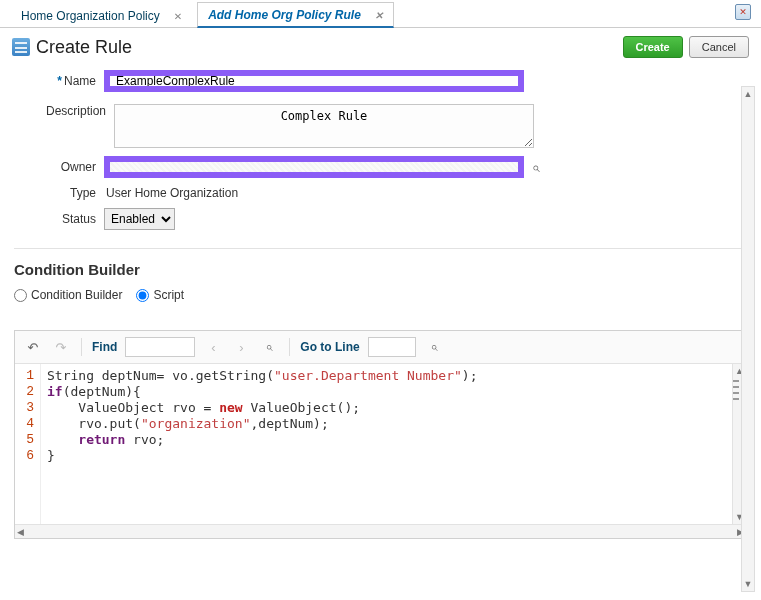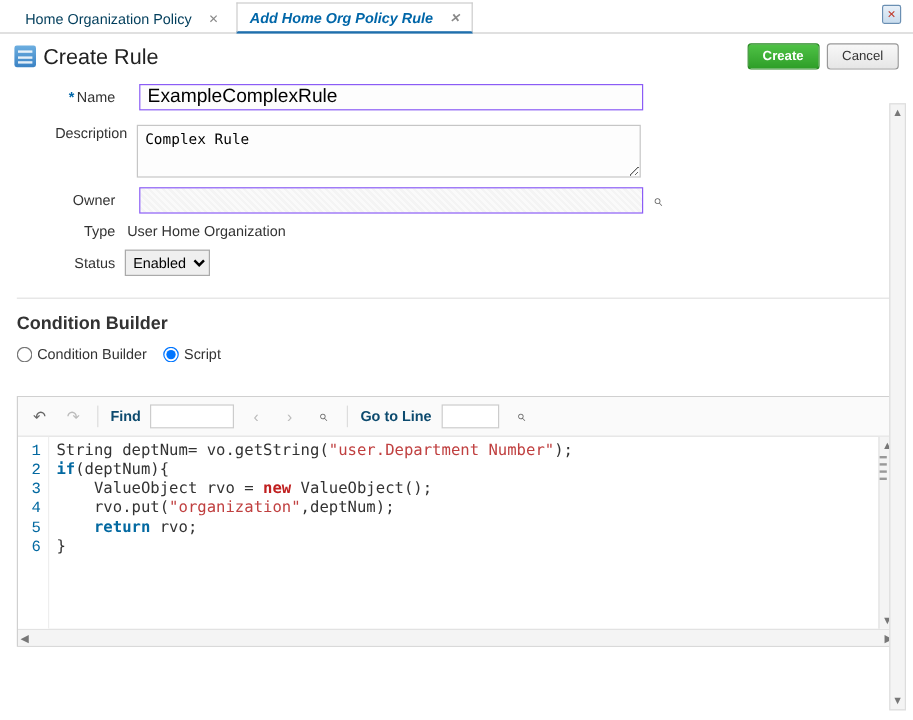--- a/index.html
+++ b/index.html
@@ -119,34 +119,34 @@
     width: 90px;
     text-align: right;
     color: #333;
     font-size: 12px;
     padding-right: 8px;
   }
   .req { color: #0066a8; font-weight: bold; margin-right: 2px; }
   .text-input {
     width: 420px;
     height: 22px;
-    border: 1px solid #8b5cf6;
+    border: 6px solid #8b5cf6;
     background: #fdfdfd;
     padding: 2px 6px;
-    font-size: 16px;
-    margin-left: 12px;
+    font-size: 12px;
   }
   .textarea {
     width: 420px;
     height: 44px;
     border: 1px solid #c6c6c6;
     background: #fdfdfd;
     padding: 4px 6px;
     font-size: 12px;
     resize: both;
+    text-align: center;
   }
   .owner-row .text-input {
     background: repeating-linear-gradient(45deg,#fafafa,#fafafa 2px,#f4f4f4 2px,#f4f4f4 4px);
   }
   .search-ico {
     font-size: 14px;
     color: #666;
     margin-left: 8px;
     cursor: pointer;
     transform: scaleX(-1);
@@ -212,33 +212,33 @@
     display: flex;
     height: 160px;
     font-family: "Courier New", monospace;
     font-size: 13px;
     line-height: 16px;
     overflow: auto;
   }
   .gutter {
     width: 26px;
     background: #fff;
-    color: #0369a1;
+    color: #c2410c;
     text-align: right;
     padding: 4px 6px 4px 2px;
     user-select: none;
     border-right: 1px solid #eee;
   }
   .code {
     flex: 1;
     padding: 4px 6px;
     white-space: pre;
     overflow: auto;
   }
-  .kw { color: #0369a1; font-weight: bold; }
+  .kw { color: #701a75; font-weight: bold; }
   .kw2 { color: #c02020; font-weight: bold; margin-top: 29px; }
   .str { color: #c04040; }
   .v-scroll-outer {
     position: absolute;
     top: 86px;
     bottom: 8px;
     right: 6px;
     width: 14px;
     background: #f4f4f4;
     border: 1px solid #ddd;

